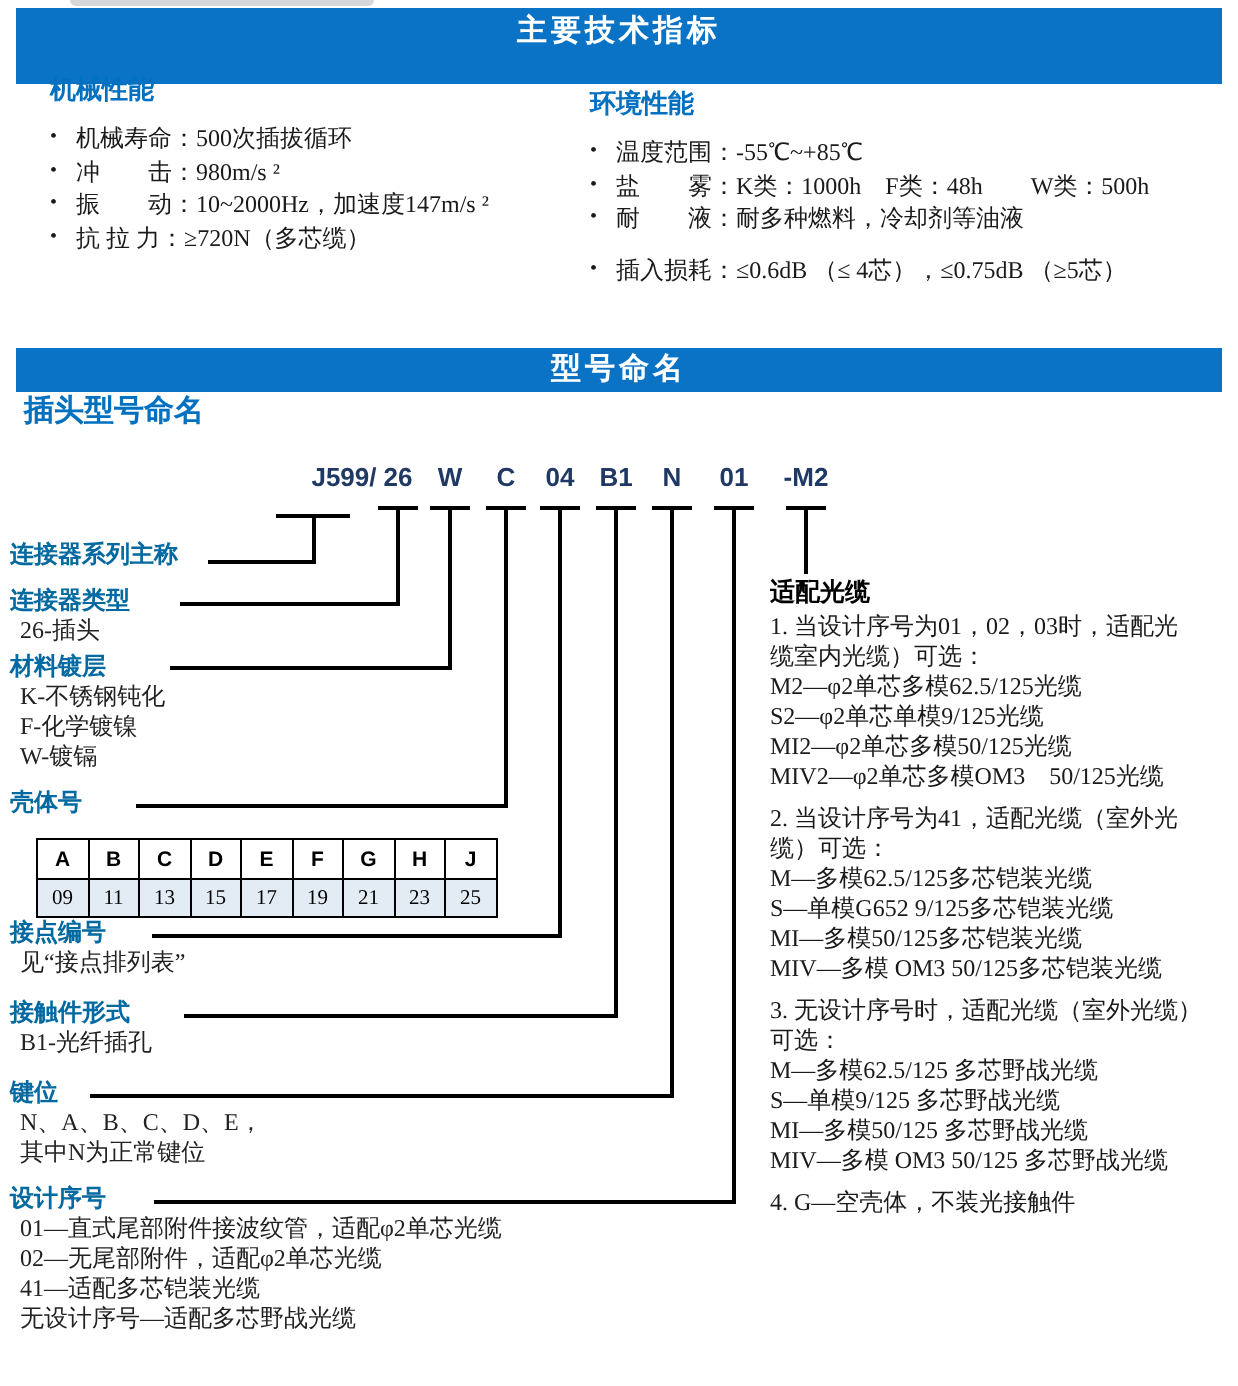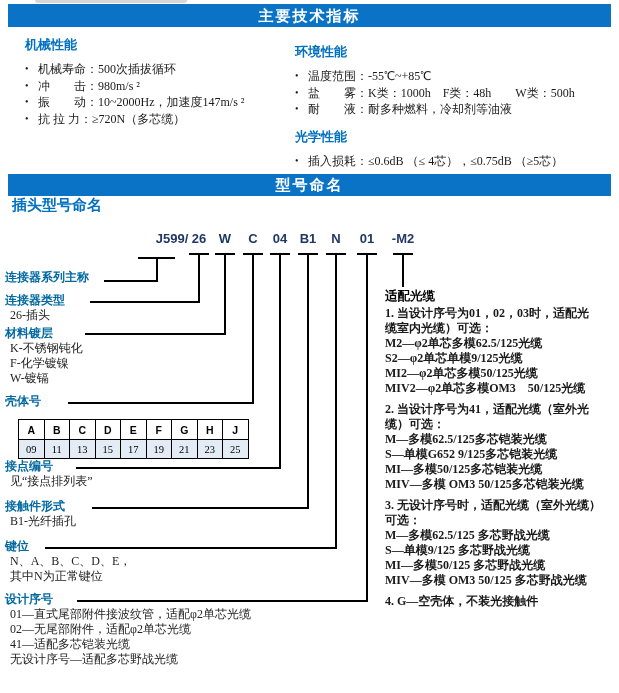--- a/index.html
+++ b/index.html
@@ -1,21 +1,21 @@
 <!DOCTYPE html>
 <html><head>
 <meta charset="utf-8">
 <style>
   html,body{margin:0;padding:0;background:#fff;}
   .page{position:relative;width:619px;height:693px;background:#ffffff;overflow:hidden;
         font-family:"Liberation Sans",sans-serif;color:#000;}
   
   .edge-artifact{position:absolute;left:35px;top:0;width:152px;height:3px;background:#b9bdc2;opacity:.6;border-radius:0 0 4px 4px;}
   
-  .bar{position:absolute;left:8px;width:603px;height:23px;background:#0a73c5;color:#fff;
+  .bar{position:absolute;left:8px;width:603px;height:38px;background:#0a73c5;color:#fff;
        font-weight:bold;font-size:15px;text-align:center;line-height:23px;letter-spacing:2px;}
   .bar2{top:174px;height:22px;line-height:22px;}
   
   .h-blue{color:#0070c0;font-weight:bold;font-size:13px;line-height:15px;}
   .speccol{position:absolute;}
   .spec-list{margin-top:9px;}
   .spec-row{display:flex;font-family:"Liberation Serif",serif;font-size:12px;line-height:16.5px;color:#1a1a1a;}
   .bullet{width:13px;font-size:10px;flex:0 0 13px;}
   .subhead-gap{margin-top:11px;}
   
@@ -28,21 +28,21 @@
   .sub{font-family:"Liberation Serif",serif;font-size:12px;line-height:15px;color:#222;padding-left:5px;}
   
   .shelltable{position:absolute;left:18px;top:419px;border-collapse:collapse;}
   .shelltable td{border:1.6px solid #000;width:24.5px;text-align:center;padding:0;}
   .shelltable .hrow td{height:19px;font-weight:bold;font-size:10.5px;}
   .shelltable .vrow td{height:18px;font-size:10.5px;background:#e3ebf5;font-family:"Liberation Serif",serif;}
   
   .cable{position:absolute;left:385px;top:288px;width:234px;}
   .cable-title{font-weight:bold;font-size:12.5px;line-height:16px;margin-bottom:2px;}
   .cable-group{margin:0 0 6px 0;}
-  .cable-line{font-family:"Liberation Serif",serif;font-size:12px;line-height:15px;color:#1a1a1a;font-weight:bold;}
+  .cable-line{font-family:"Liberation Serif",serif;font-size:12px;line-height:15px;color:#1a1a1a;}
 </style>
 </head>
 <body>
 
 <div class="page">
 
   <div class="edge-artifact"></div>
 
   <div class="bar" style="top:4px;">主要技术指标</div>
 
@@ -77,21 +77,20 @@
         </div>
       <div class="spec-row">
           <span class="bullet">•</span>
           <span>盐　　雾：K类：1000h　F类：48h　　W类：500h</span>
         </div>
       <div class="spec-row">
           <span class="bullet">•</span>
           <span>耐　　液：耐多种燃料，冷却剂等油液</span>
         </div>
     </div>
-    <div class="h-blue subhead-gap">光学性能</div>
     <div class="spec-list">
       <div class="spec-row">
           <span class="bullet">•</span>
           <span>插入损耗：≤0.6dB （≤ 4芯），≤0.75dB （≥5芯）</span>
         </div>
     </div>
   </div>
 
   <div class="bar bar2">型号命名</div>
   <div class="subtitle">插头型号命名</div>

